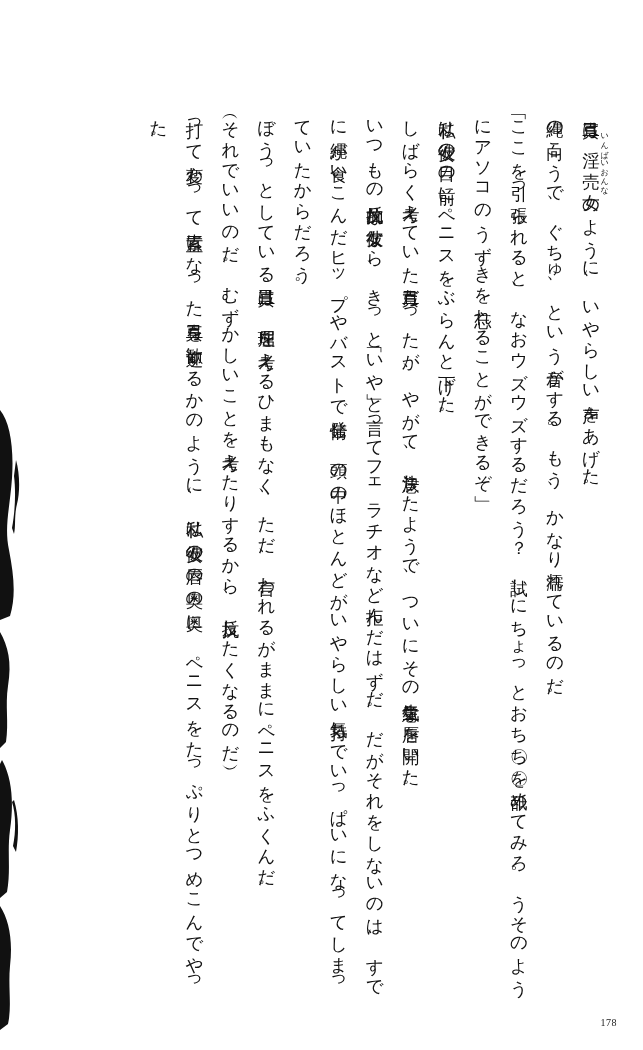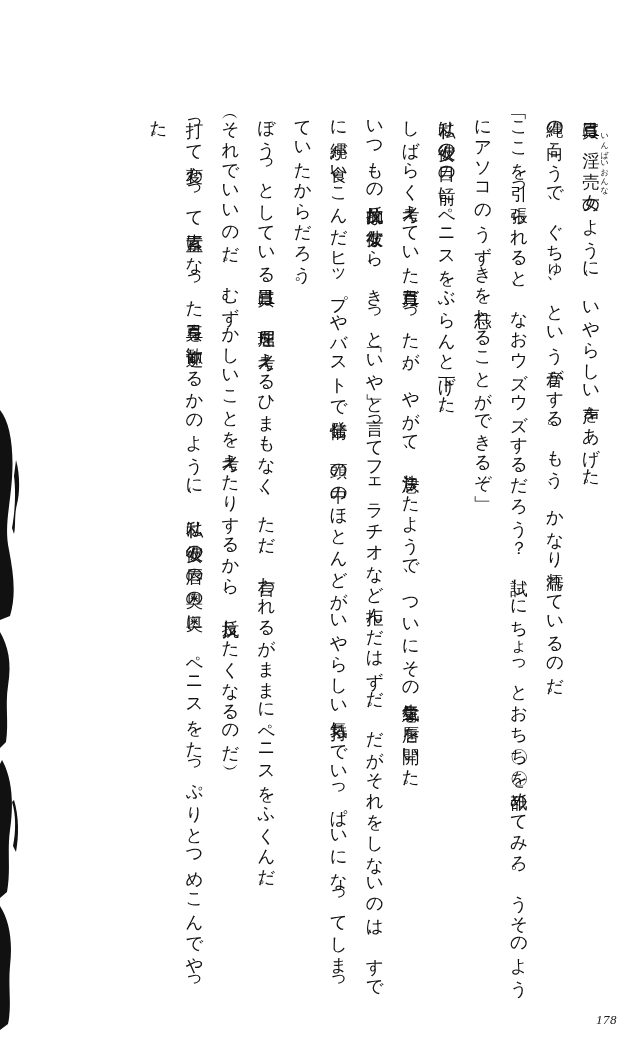--- a/index.html
+++ b/index.html
@@ -58,25 +58,24 @@
   rt {
     font-size: 8px;
     letter-spacing: 0px;
     line-height: 1;
   }
 
   .page-number {
     position: absolute;
     right: 26px;
     bottom: 22px;
-    font-size: 13px;
+    font-size: 10px;
     letter-spacing: 0.5px;
     font-family: "Liberation Serif", serif;
     color: #1a1a1a;
-    font-style: italic;
   }
 </style>
 </head>
 <body>
 
 <div id="page">
 
   <div class="edge-art">
     <svg width="26" height="640" viewBox="0 0 26 640" xmlns="http://www.w3.org/2000/svg">
       <g fill="#111111">

